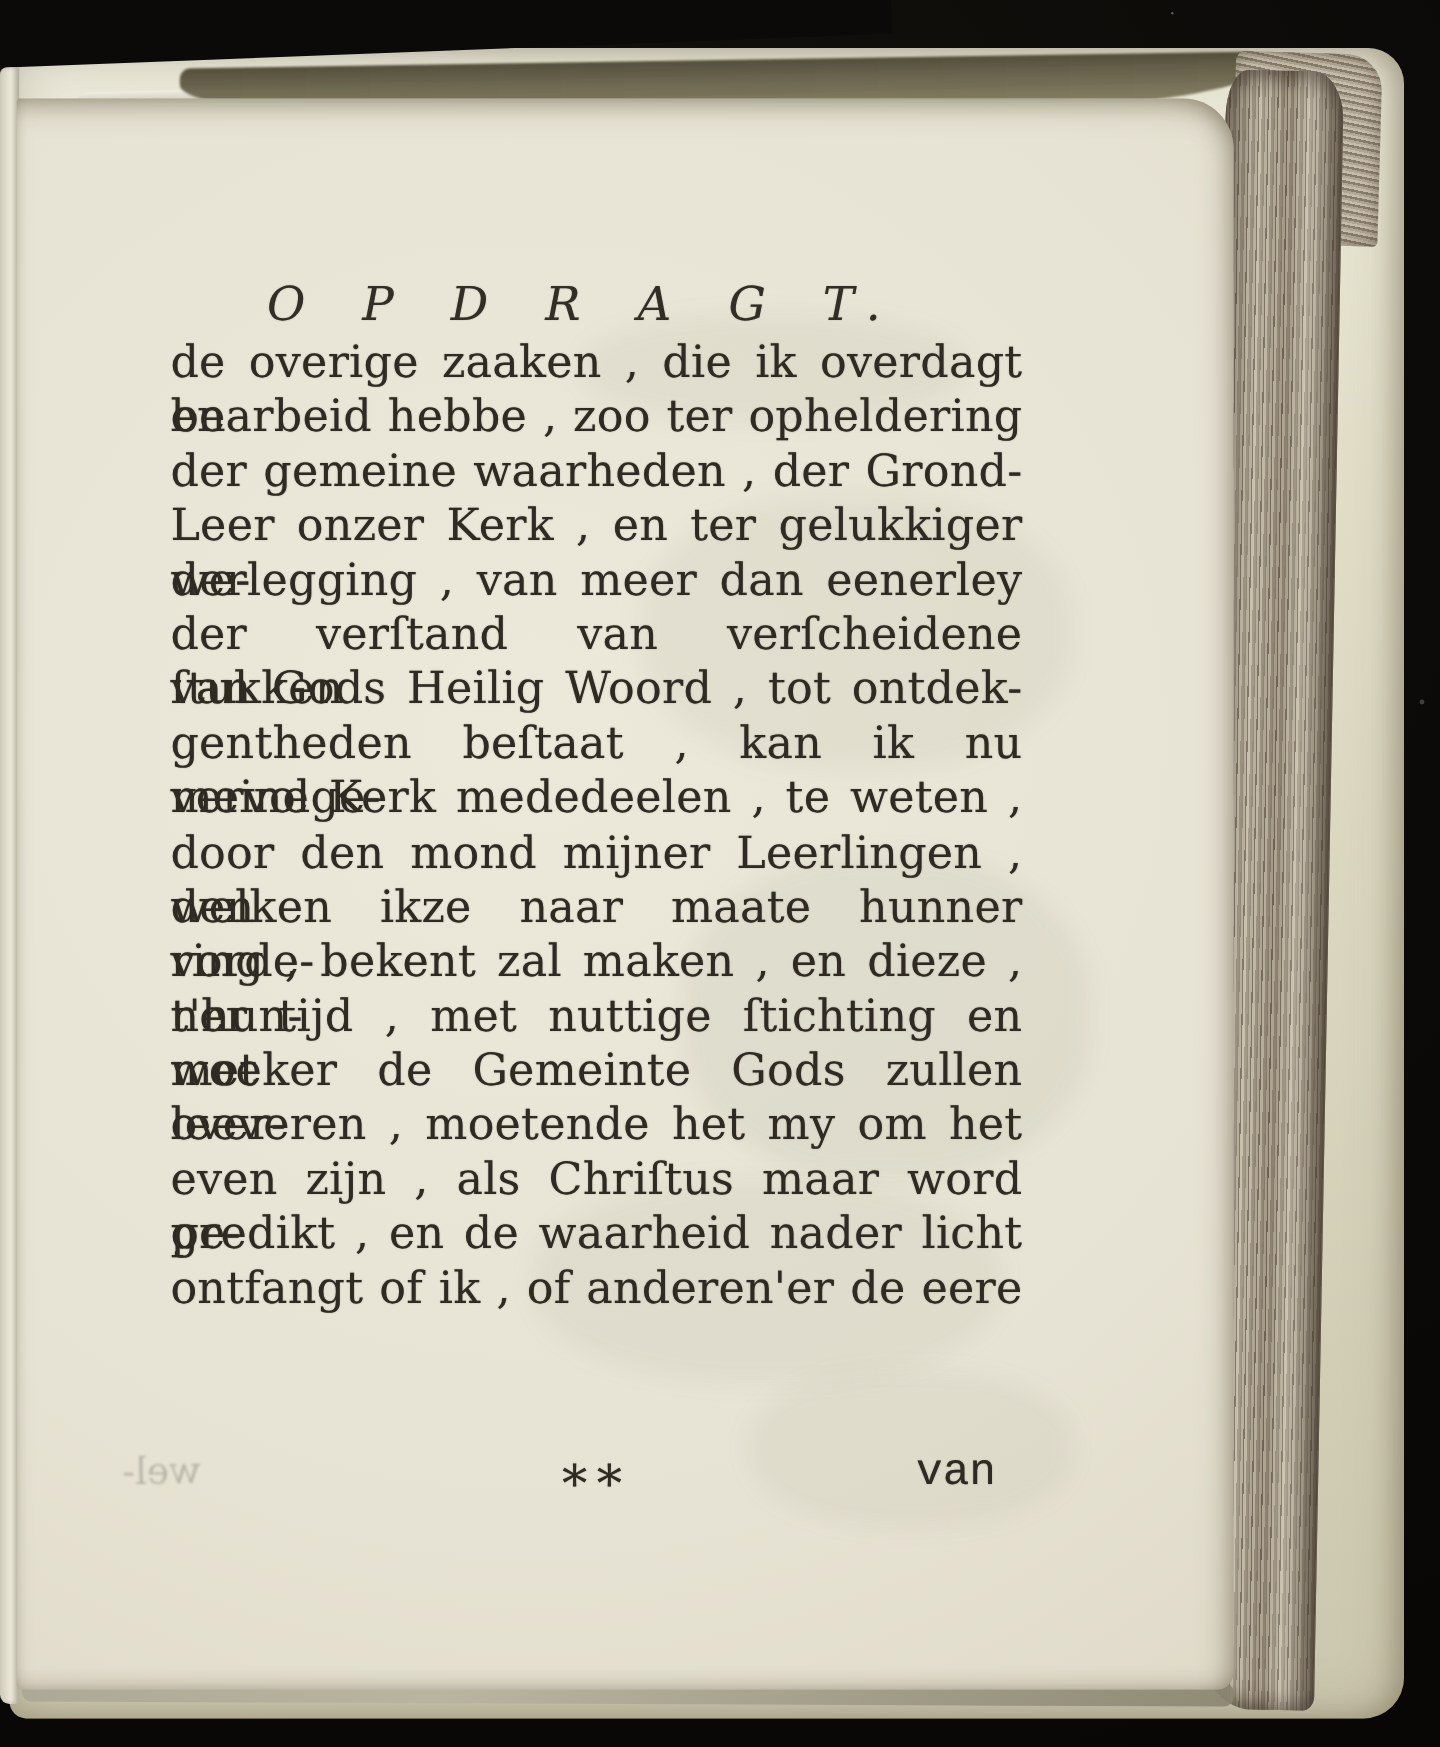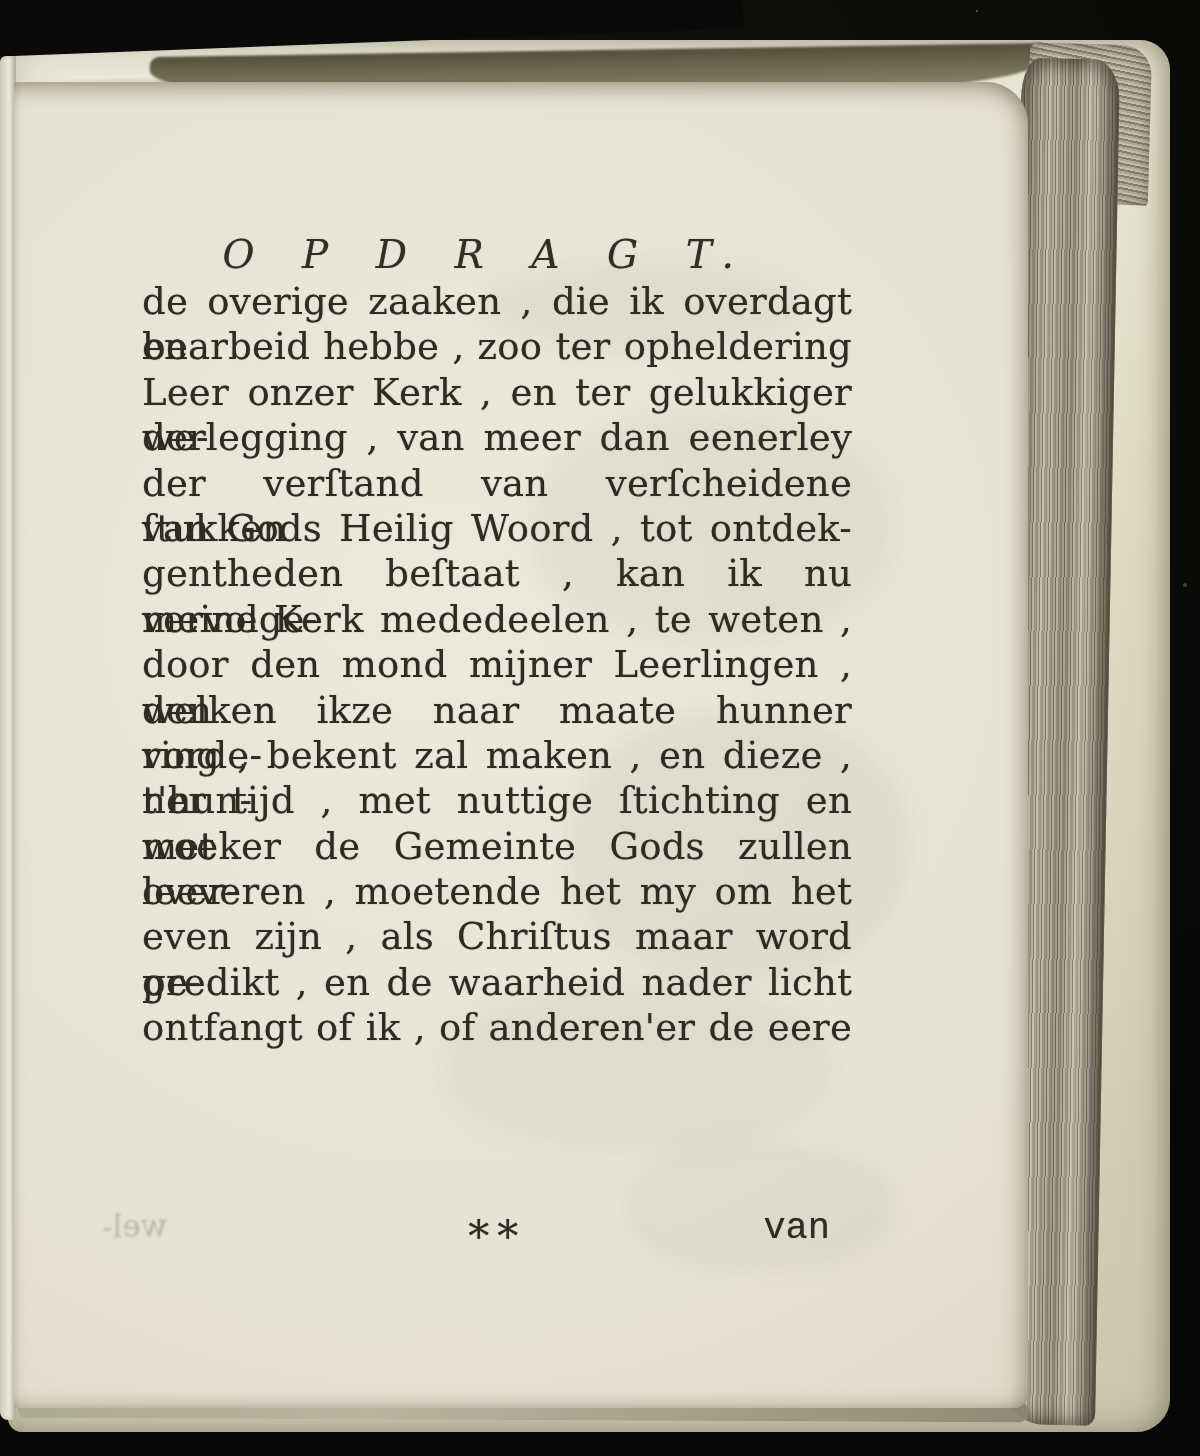--- a/index.html
+++ b/index.html
@@ -126,20 +126,21 @@
     <div class="smudge s2"></div>
     <div class="smudge s3"></div>
     <div class="smudge s4"></div>
     <div class="smudge s5"></div>
 
     <div class="heading">O P D R A G T.</div>
 
     <div class="textblock">
       <div class="tline">de overige zaaken , die ik overdagt en</div>
       <div class="tline">bearbeid hebbe ,  zoo ter opheldering</div>
+      <div class="tline">der gemeine waarheden ,  der Grond-</div>
       <div class="tline">Leer onzer Kerk , en ter gelukkiger we-</div>
       <div class="tline">derlegging ,  van meer dan eenerley</div>
       <div class="tline">der verſtand van verſcheidene ſtukken</div>
       <div class="tline">van Gods Heilig Woord ,  tot ontdek-</div>
       <div class="tline">gentheden beſtaat , kan ik nu vervolge-</div>
       <div class="tline">meine Kerk mededeelen ,  te weten ,</div>
       <div class="tline">door den mond mijner Leerlingen , den</div>
       <div class="tline">welken ikze naar maate hunner vorde-</div>
       <div class="tline">ring , bekent zal maken , en dieze , t'hun-</div>
       <div class="tline">ner tijd ,  met nuttige ſtichting en met</div>

